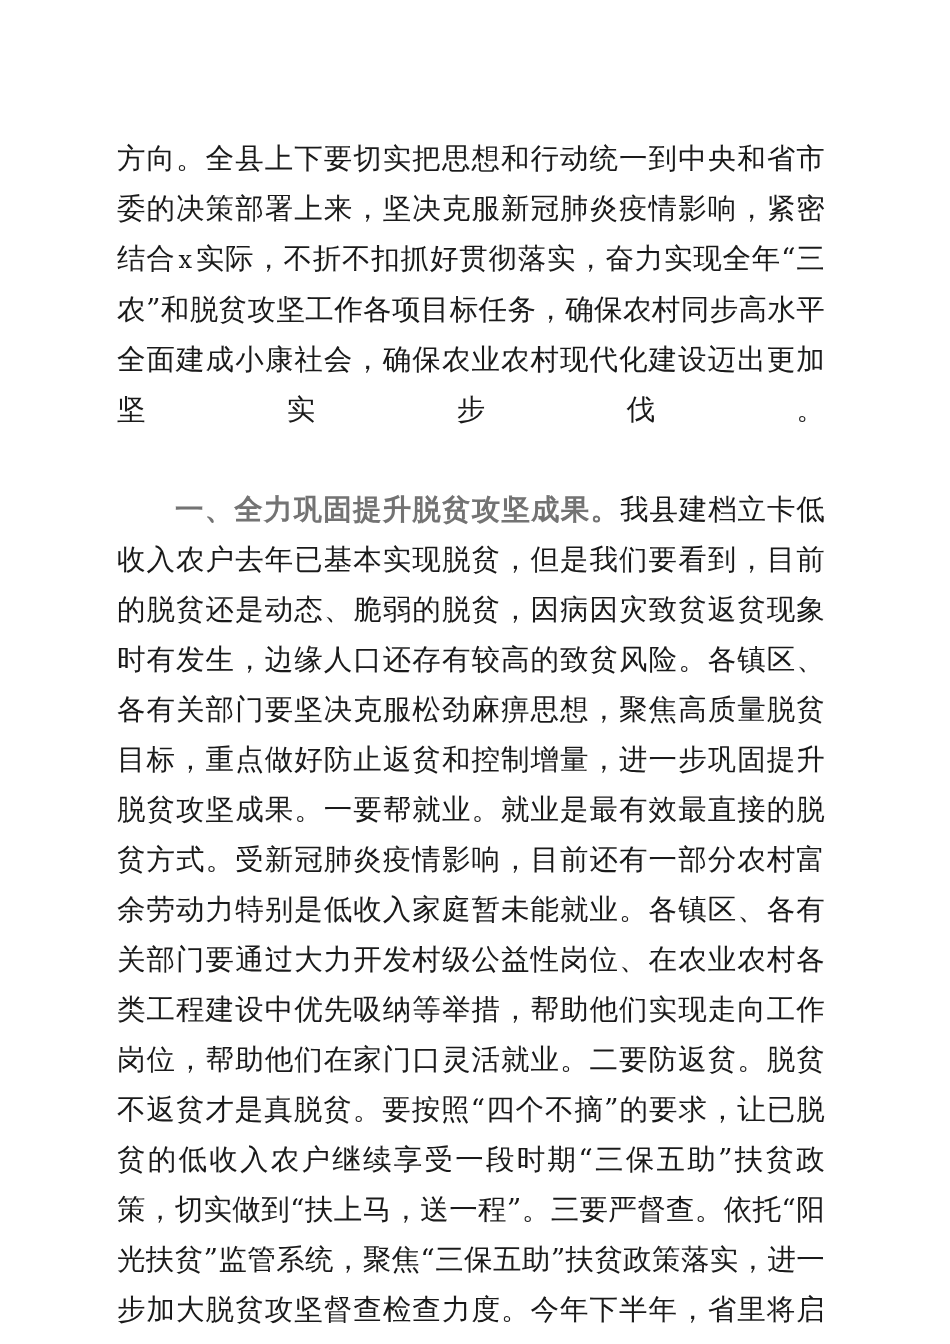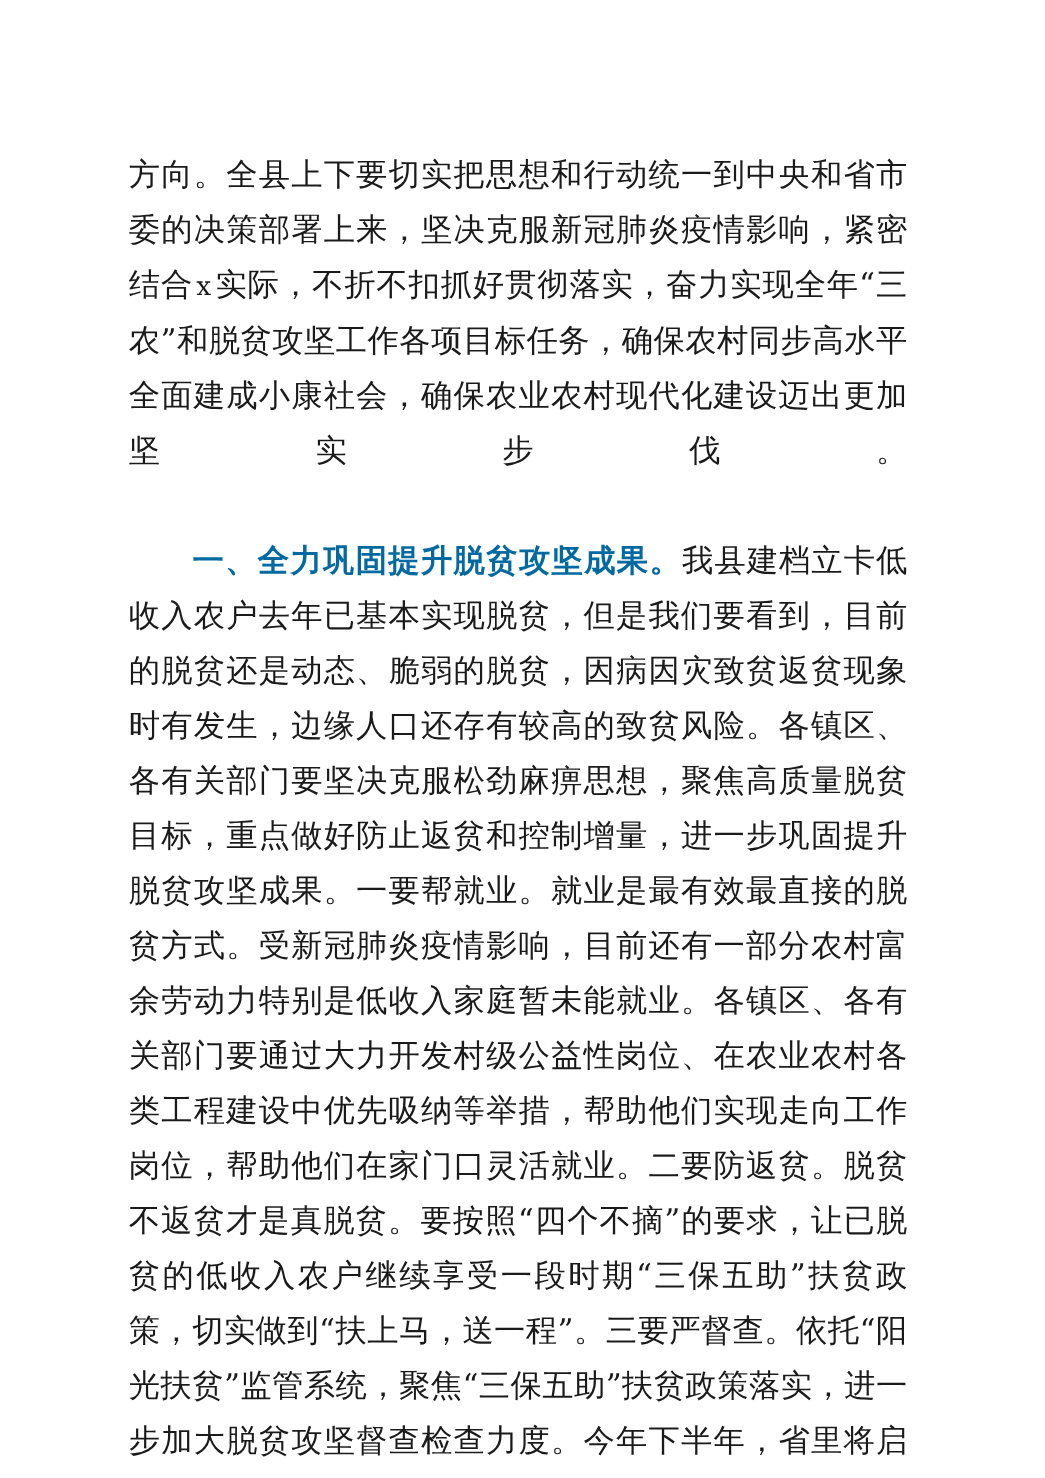--- a/index.html
+++ b/index.html
@@ -48,21 +48,21 @@
     display: inline-block;
     width: 100%;
   }
 
   
   .heading-run {
     font-family: "DejaVu Sans", "Liberation Sans", sans-serif;
     font-weight: 700;
     font-size: 28.5px;
     letter-spacing: 0.5px;
-    color: #0369a1;
+    color: #737373;
   }
 
   
   .latin {
     font-family: "DejaVu Serif", "Liberation Serif", serif;
     font-size: 24px;
     padding: 0 3px;
   }
 </style>
 </head>

